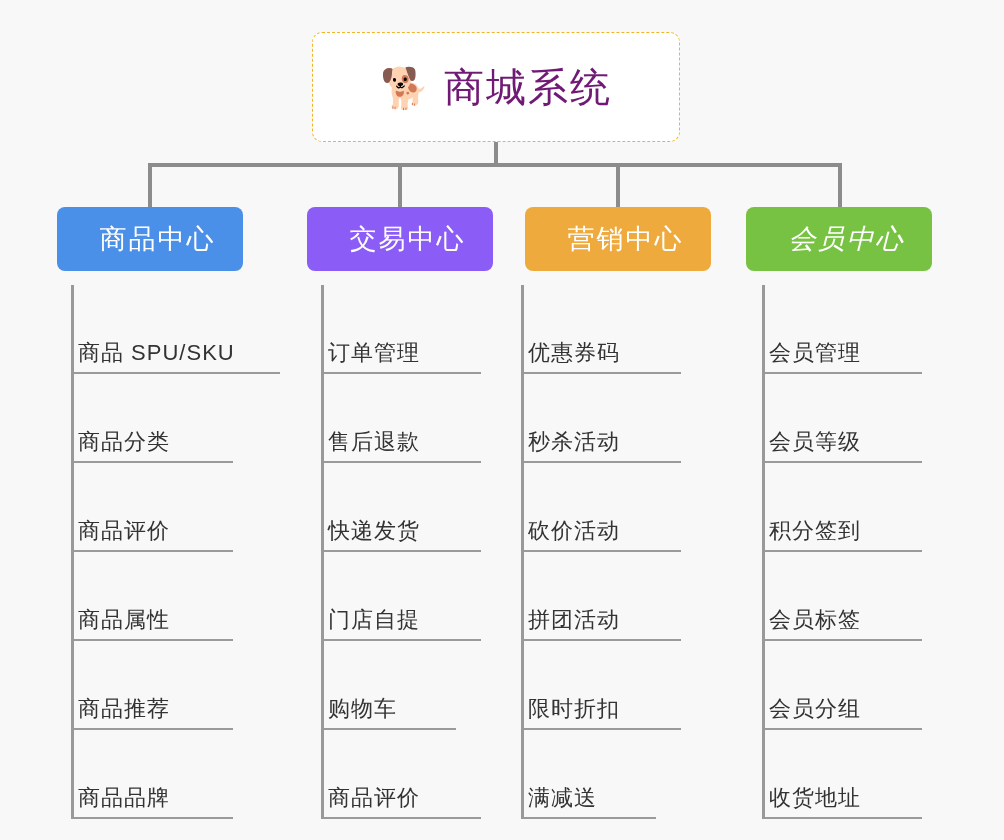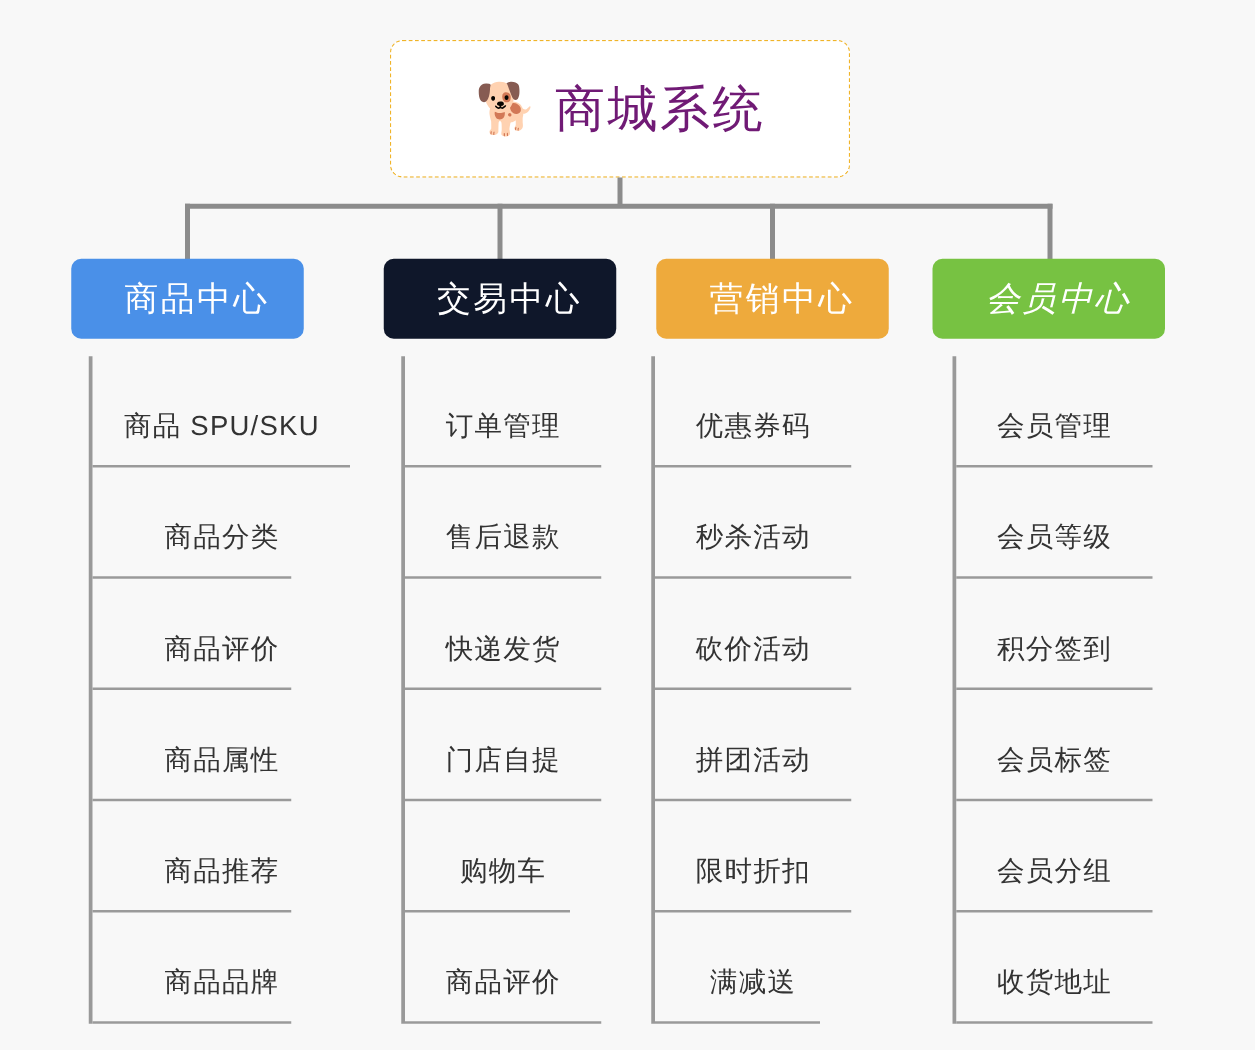--- a/index.html
+++ b/index.html
@@ -81,22 +81,21 @@
     width: 200px;
     border-left: 3px solid #999999;
     box-sizing: border-box;
   }
   .leaf {
     height: 89px;
     position: relative;
     box-sizing: border-box;
     display: flex;
     align-items: flex-end;
-    justify-content: center;
-    padding-bottom: 18px;
+    padding-bottom: 6px;
   }
   .leaf-underline {
     position: absolute;
     left: 0;
     bottom: 0;
     height: 2px;
     background: #9a9a9a;
   }
   .leaf-label {
     font-size: 22px;
@@ -119,21 +118,21 @@
   <div class="conn conn-v" style="left: 494px; top: 142px; height: 23px; background: rgb(140, 140, 140);"></div>
   <div class="conn conn-h" style="left: 148px; top: 163px; width: 694px; background: rgb(140, 140, 140);"></div>
   <div class="conn conn-v" style="left: 148px; top: 163px; height: 46px; background: rgb(140, 140, 140);"></div>
   <div class="conn conn-v" style="left: 398px; top: 163px; height: 46px; background: rgb(140, 140, 140);"></div>
   <div class="conn conn-v" style="left: 616px; top: 163px; height: 46px; background: rgb(140, 140, 140);"></div>
   <div class="conn conn-v" style="left: 838px; top: 163px; height: 46px; background: rgb(140, 140, 140);"></div>
 
   <div class="cat-box" style="left: 57px; background: rgb(74, 144, 232);">
     <span>商品中心</span>
   </div>
-  <div class="cat-box" style="left: 307px; background: #0f172a; text-align: center;">
+  <div class="cat-box" style="left: 307px; background: #8b5cf6; text-align: center;">
     <span>交易中心</span>
   </div>
   <div class="cat-box" style="left: 525px; background: rgb(238, 170, 60);">
     <span>营销中心</span>
   </div>
   <div class="cat-box" style="left: 746px; background: rgb(119, 194, 66); font-style: italic;">
     <span>会员中心</span>
   </div>
 
   <div class="column" style="left:71px; width:210px;">

